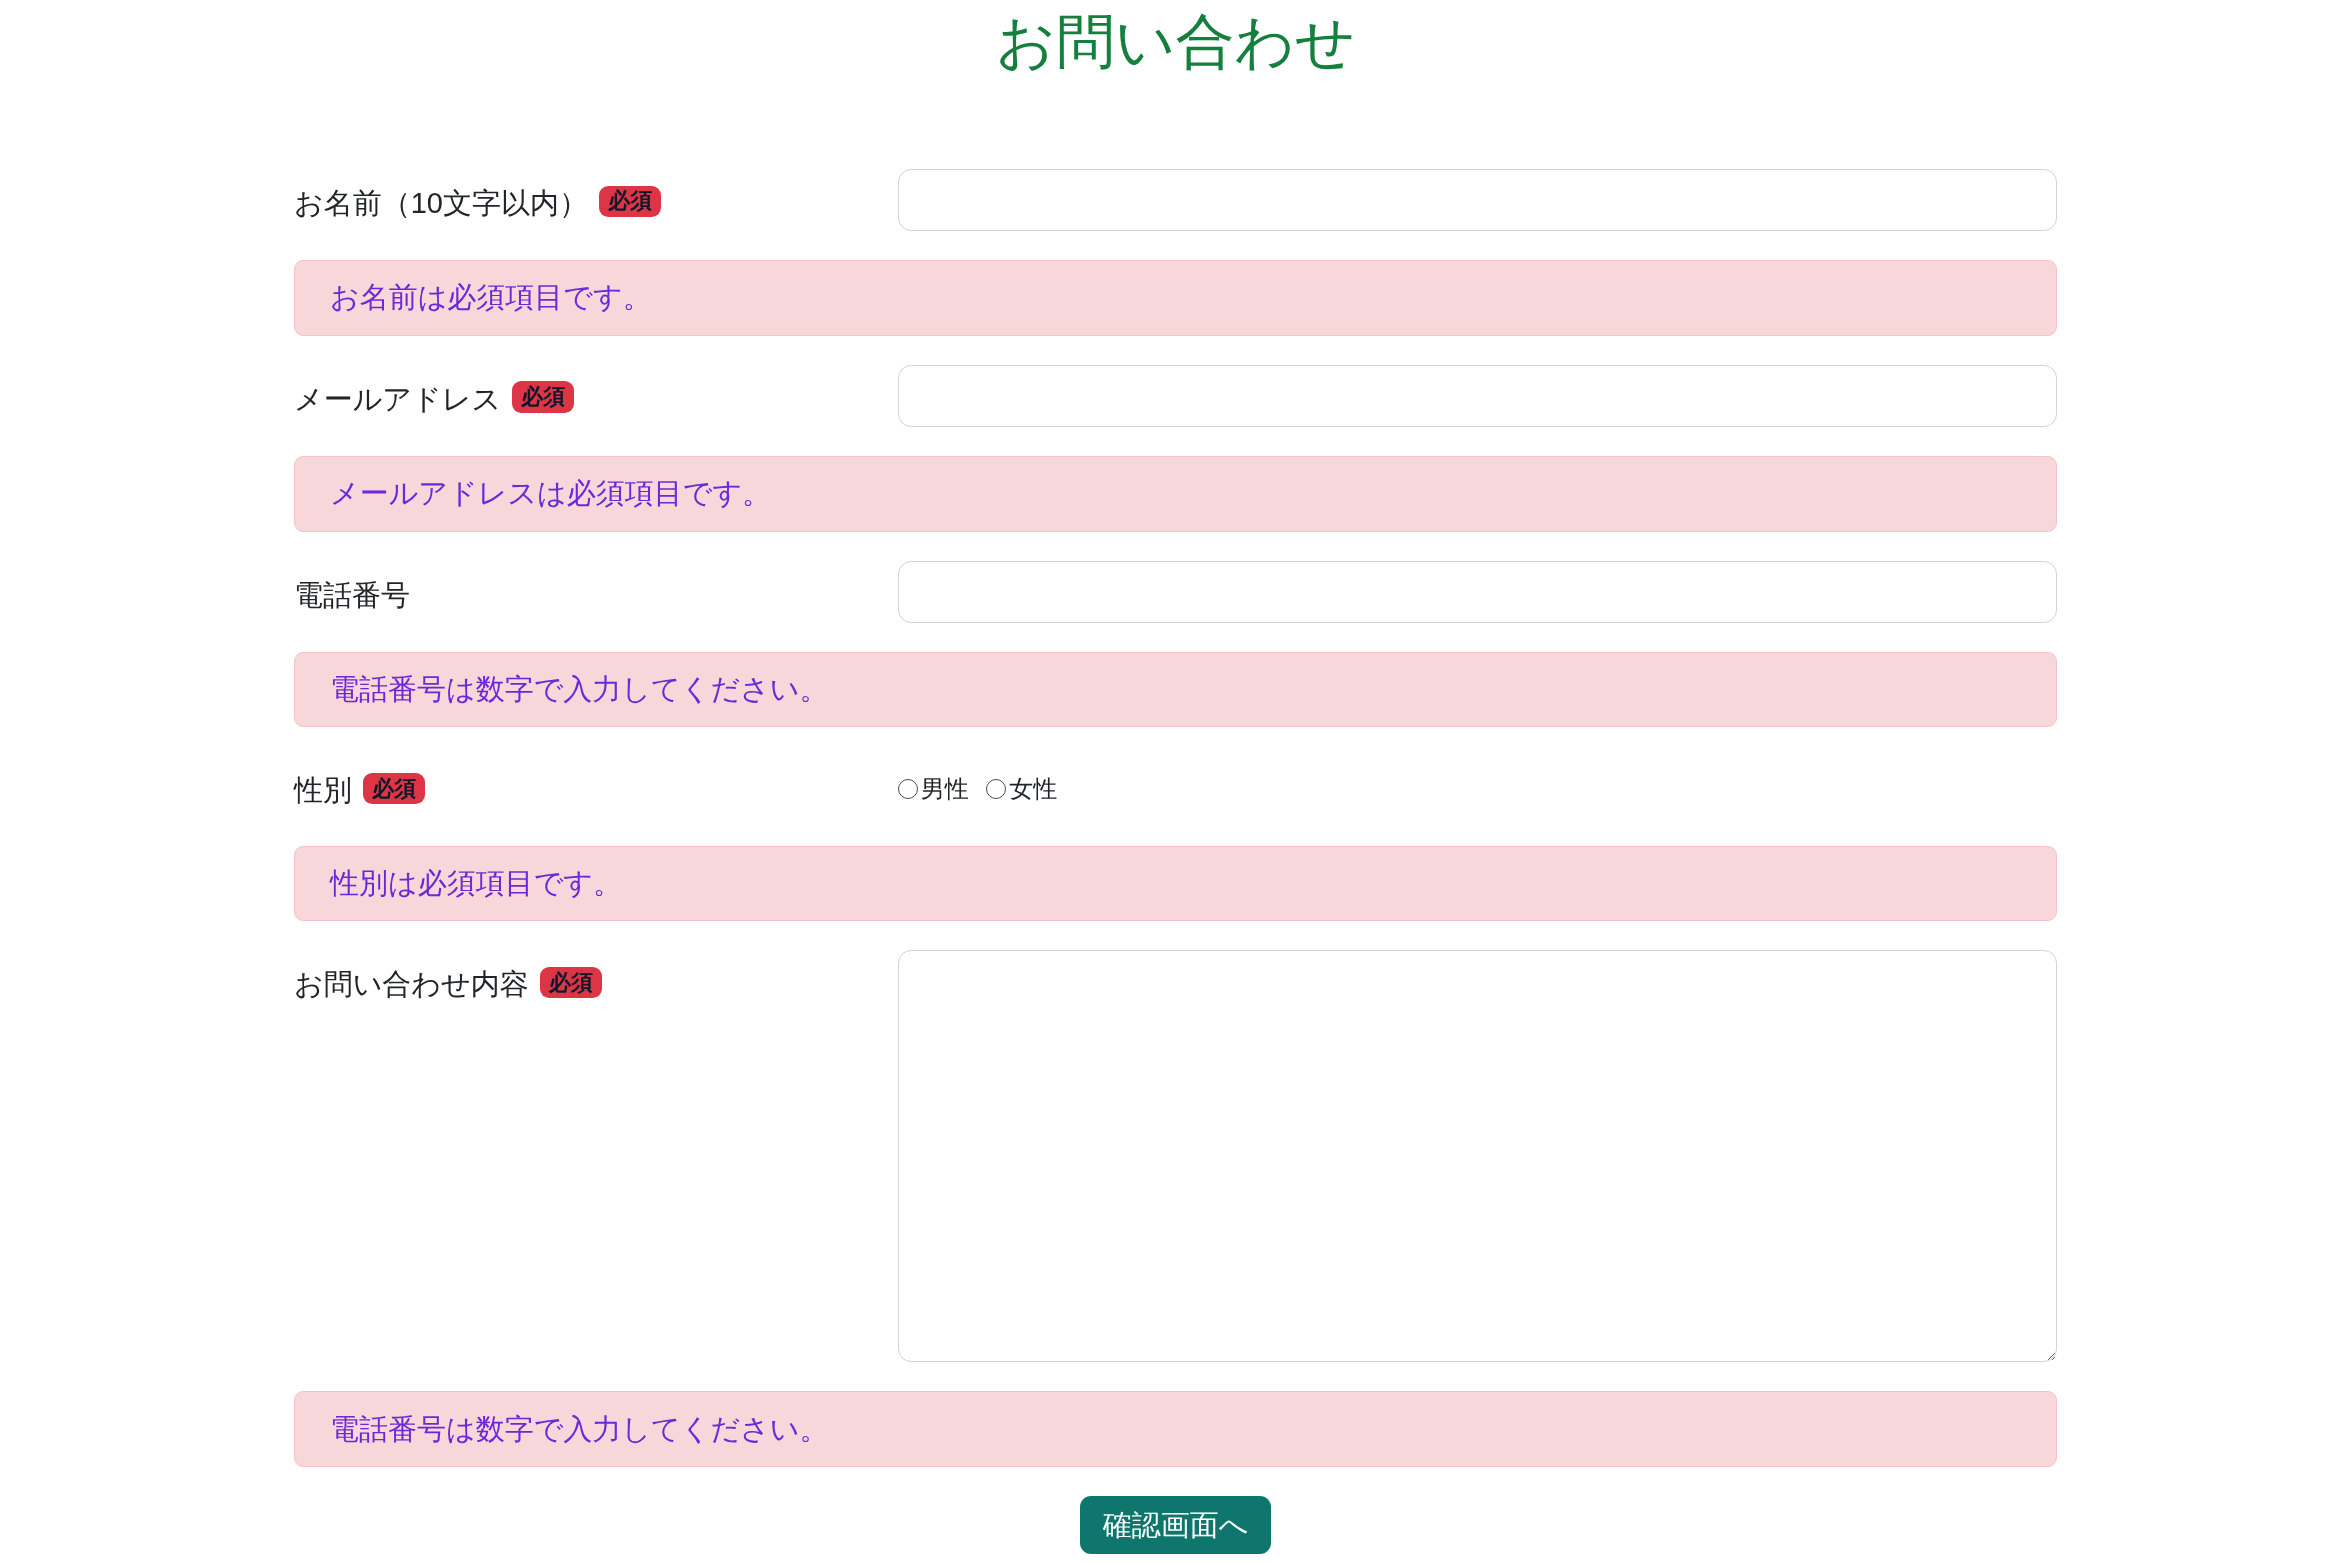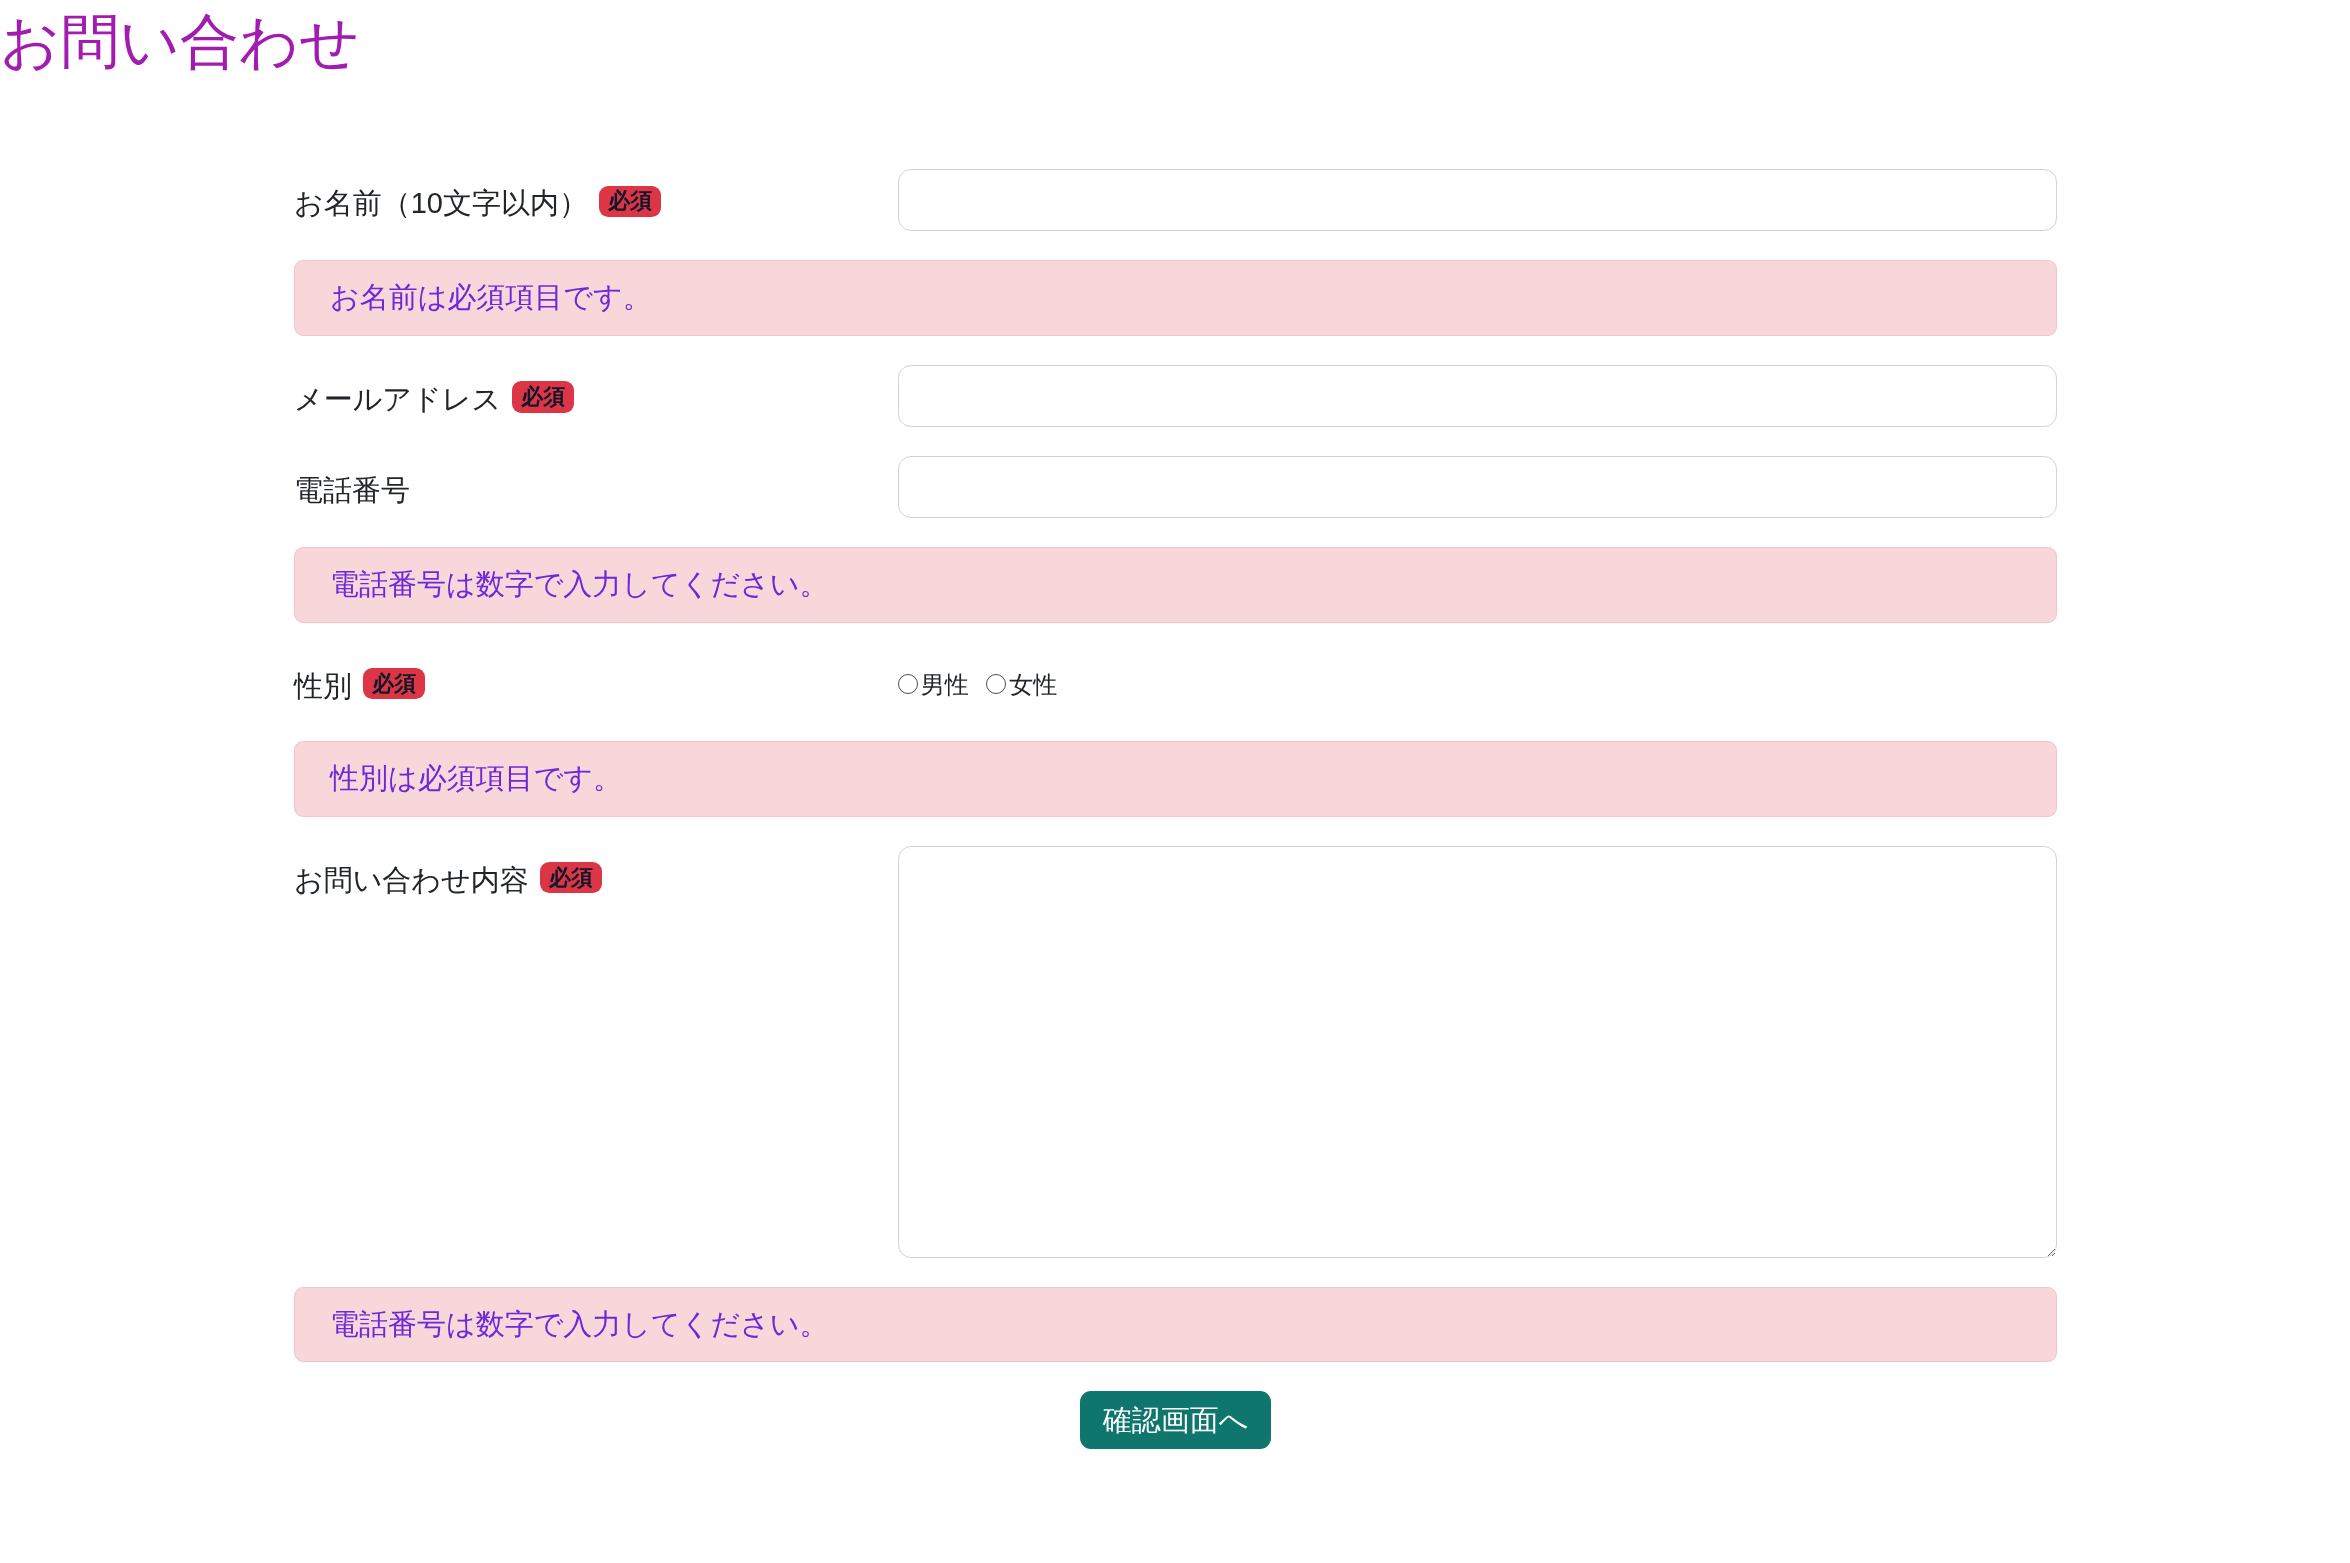--- a/index.html
+++ b/index.html
@@ -16,25 +16,26 @@
     box-sizing: border-box;
   }
   *, *::before, *::after { box-sizing: border-box; }
 
   .container {
     width: 1763px;
     margin: 0 auto;
   }
 
   .page-title {
+    text-align: center;
     font-size: 59px;
     line-height: 1.2;
     font-weight: 500;
     margin: 7.3px 0 0 0;
-    color: #a21caf;
+    color: #15803d;
   }
 
   .contact-form {
     margin-top: 91px;
   }
 
   .form-row {
     display: flex;
     align-items: flex-start;
     margin-bottom: 29px;
@@ -172,20 +173,21 @@
 
     <div class="form-row">
       <div class="label-col">
         <span class="field-label">メールアドレス</span><span class="badge-required">必須</span>
       </div>
       <div class="input-col">
         <input type="text" class="form-control" value="" style="">
       </div>
     </div>
 
+    <div class="alert-danger">メールアドレスは必須項目です。</div>
 
     <div class="form-row">
       <div class="label-col">
         <span class="field-label">電話番号</span>
       </div>
       <div class="input-col">
         <input type="text" class="form-control" value="" style="">
       </div>
     </div>
 

